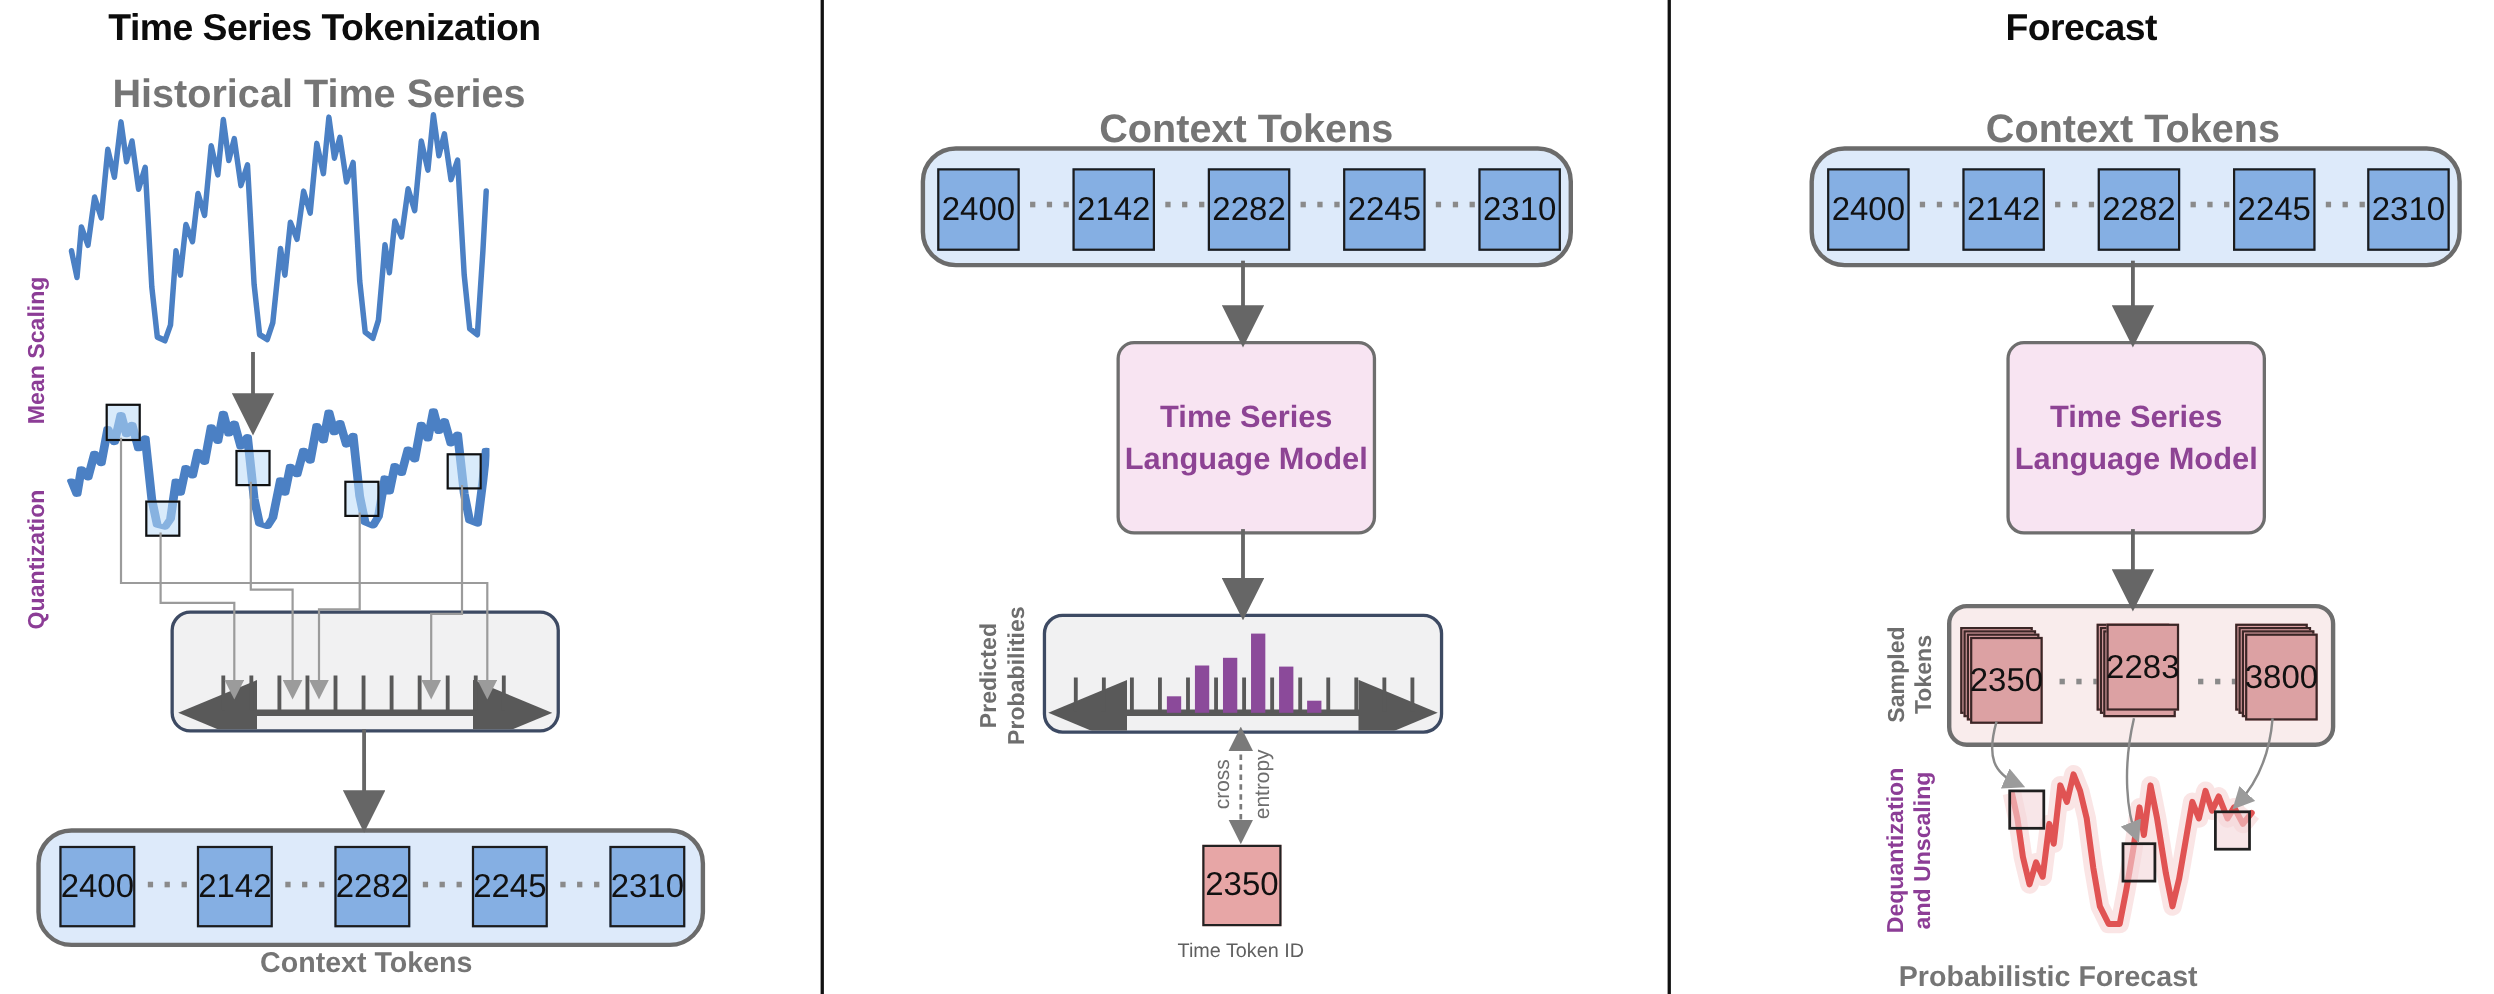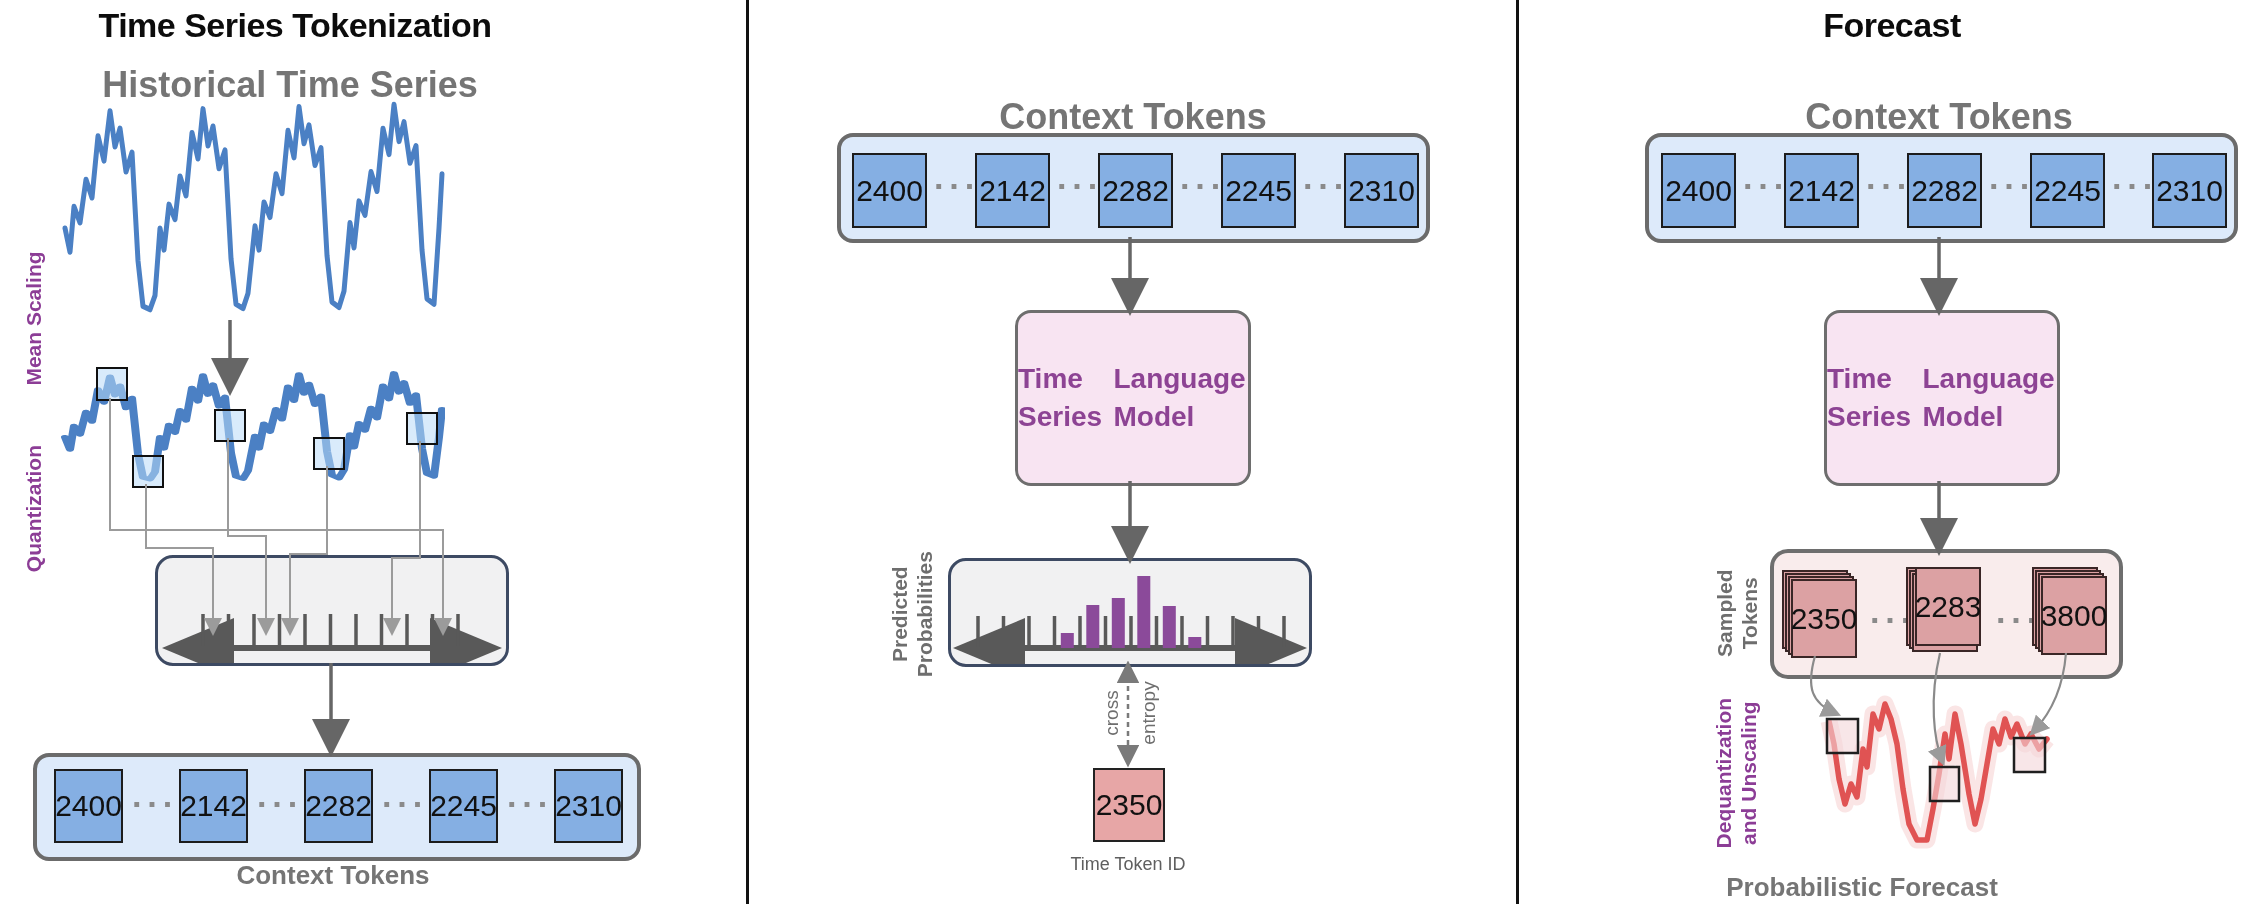--- a/index.html
+++ b/index.html
@@ -4,26 +4,26 @@
 <style>
   html,body{margin:0;padding:0;background:#ffffff;}
   #canvas{position:relative;width:2267px;height:904px;background:#ffffff;overflow:hidden;
           font-family:"Liberation Sans", sans-serif;}
   .abs{position:absolute;}
   .ctr{text-align:center;}
   .panel-title{font-size:34px;font-weight:800;color:#0c0c0c;letter-spacing:-0.5px;}
   .gray-cap{font-size:36px;font-weight:700;color:#757575;}
   .gray-cap-sm{font-size:26px;font-weight:700;color:#757575;}
   .sep{position:absolute;top:0;width:3px;height:904px;background:#111111;}
-  .container-box{position:absolute;border:4px solid #6b6b6b;border-radius:16px;background:#ddeafa;}
+  .container-box{position:absolute;border:4px solid #6b6b6b;border-radius:32px;background:#ddeafa;}
   .tok{position:absolute;background:#85afe3;border:2px solid #1c1c1c;display:flex;
        align-items:center;justify-content:center;font-size:30px;color:#111;}
   .dots{position:absolute;color:#8a8a8a;font-size:34px;font-weight:700;letter-spacing:4px;}
   .model-box{position:absolute;background:#f8e4f2;border:3.5px solid #6e6e6e;border-radius:16px;
-             display:flex;flex-direction:row;align-items:center;justify-content:center;}
+             display:flex;flex-direction:column;align-items:center;justify-content:center;}
   .model-box .ln{font-size:28px;font-weight:800;color:#8d4394;line-height:1.35;}
   .axis-box{position:absolute;background:#f1f1f2;border:3.5px solid #3d4a63;border-radius:18px;}
   .vlabel{position:absolute;transform:rotate(-90deg);transform-origin:center;white-space:nowrap;
           text-align:center;}
   .vlabel.purple{color:#8c3d96;font-weight:700;font-size:21px;line-height:1.2;}
   .vlabel.gray{color:#6e6e6e;font-weight:700;font-size:21px;line-height:1.2;}
   .vlabel.thin{color:#6e6e6e;font-weight:400;font-size:19px;}
   .hl-box{position:absolute;background:rgba(186,219,248,0.55);border:2.5px solid #101010;}
   .salmon-box{position:absolute;background:#e7a6a6;border:2px solid #222;display:flex;
               align-items:center;justify-content:center;font-size:30px;color:#111;}

